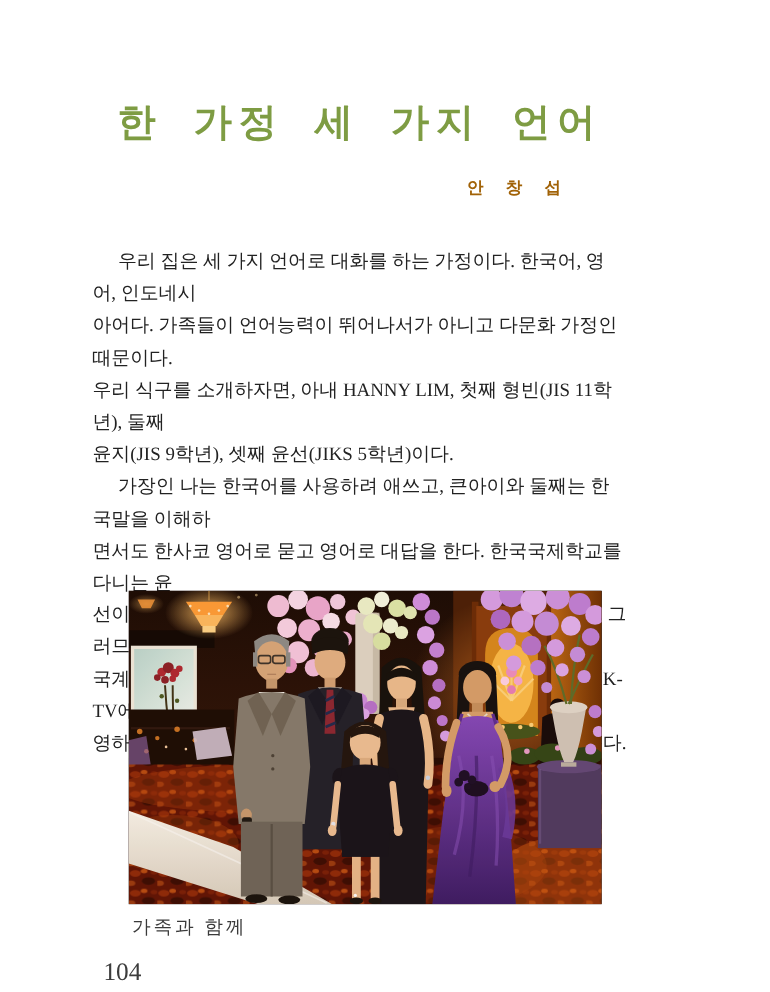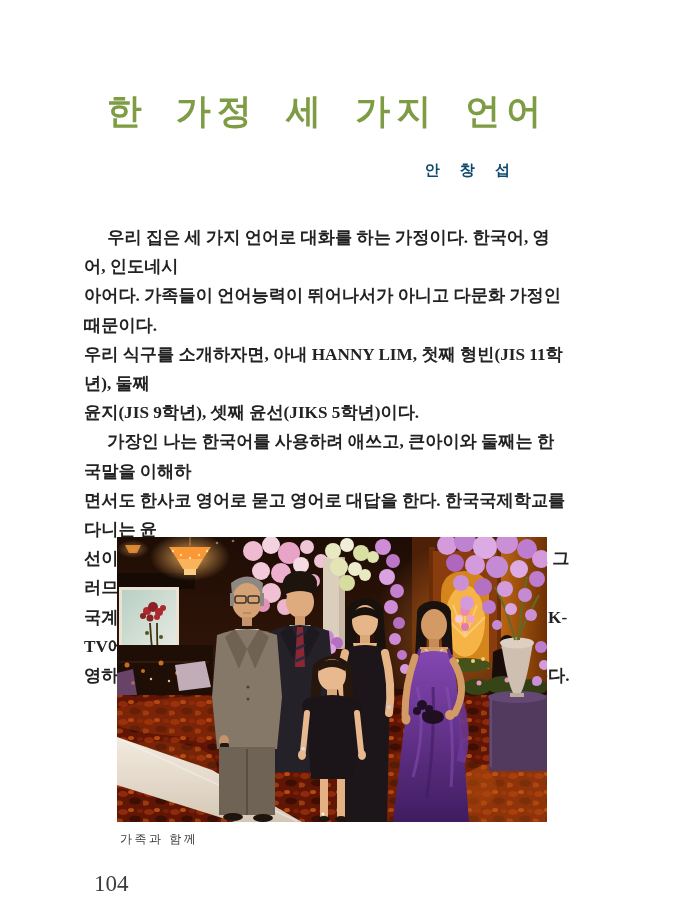--- a/index.html
+++ b/index.html
@@ -10,35 +10,35 @@
   }
   .title {
     position:absolute; top:88px; left:84px; width:486px;
     text-align:center; font-family:"DejaVu Sans", sans-serif;
     font-size:35px; font-weight:700; letter-spacing:6px; word-spacing:10px;
     color:#7e9c43; white-space:nowrap;
   }
   .author {
     position:absolute; top:161px; left:84px; width:434px;
     text-align:right; font-family:"Liberation Sans", sans-serif;
-    font-size:15px; font-weight:700; letter-spacing:8px; color:#0c4a6e;
+    font-size:15px; font-weight:700; letter-spacing:8px; color:#a16207;
   }
   .body-text {
     position:absolute; top:223px; left:84px; width:486px;
     font-size:17.2px; line-height:29.2px; color:#222222;
   }
-  .para { white-space:pre-line; text-indent:1.35em;font-weight:bold; }
+  .para { white-space:pre-line; text-indent:1.35em; }
   .photo-figure {
     position:absolute; left:117px; top:537px; width:430px; height:285px;
     overflow:hidden; background:#1c0d07;
   }
   .photo-figure svg { display:block; width:100%; height:100%; }
   .caption {
     position:absolute; top:831px; left:120px;
-    font-family:"Liberation Sans", sans-serif; font-size:12px;
+    font-family:"Liberation Sans", sans-serif; font-size:17px;
     letter-spacing:2.5px; color:#3a3a3a;
   }
   .page-number {
     position:absolute; top:871px; left:94px;
     font-size:23px; color:#3c3c3c;
   }
 </style>
 </head>
 <body>
 

